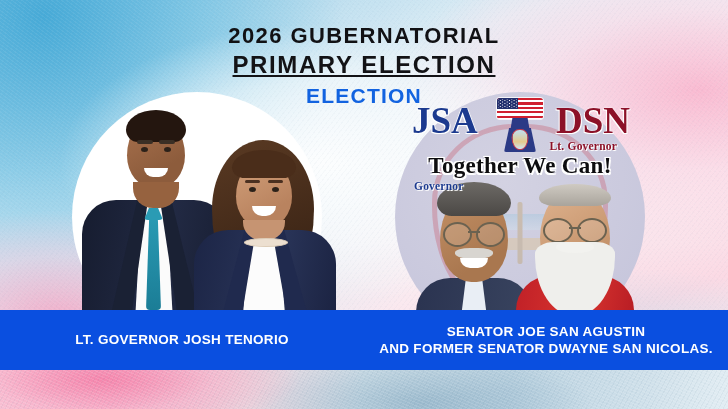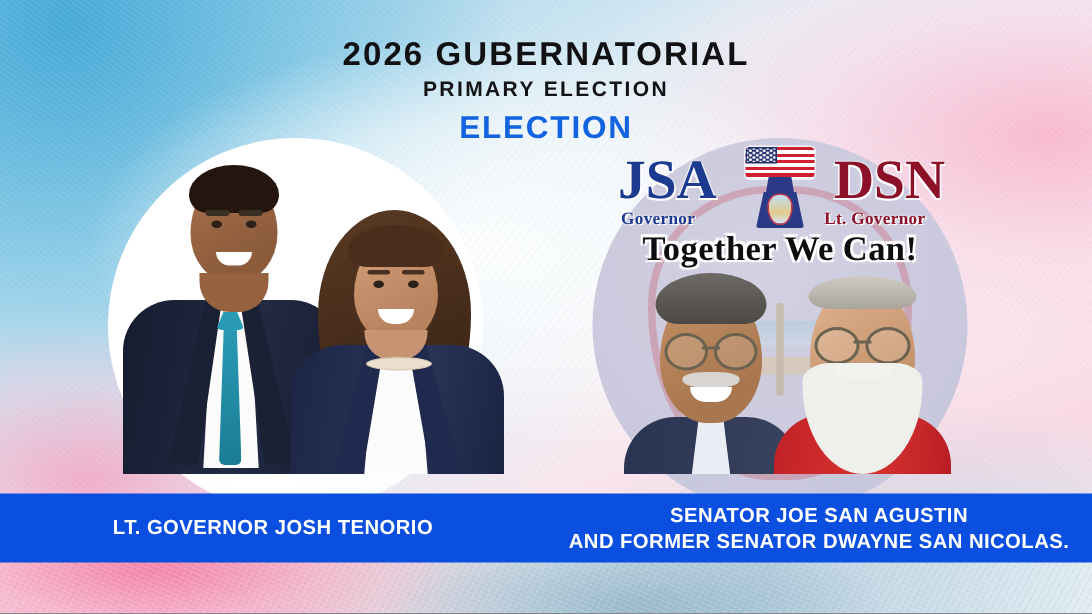--- a/index.html
+++ b/index.html
@@ -50,21 +50,21 @@
   .bg-strip-grain{
     position:absolute;left:0;right:0;top:355px;height:54px;opacity:.38;
     background-image:
       repeating-linear-gradient(23deg, rgba(255,255,255,.30) 0px, rgba(255,255,255,.30) 1px, rgba(0,0,0,0) 1px, rgba(0,0,0,0) 3px),
       repeating-linear-gradient(-61deg, rgba(90,125,150,.20) 0px, rgba(90,125,150,.20) 1px, rgba(0,0,0,0) 1px, rgba(0,0,0,0) 4px);
   }
 
   
   .titles{position:absolute;left:0;right:0;top:24px;text-align:center;z-index:14;}
   .t1{font-size:22px;font-weight:800;letter-spacing:1.4px;color:#111114;line-height:1.05;}
-  .t2{font-size:14px;font-weight:800;letter-spacing:1.6px;color:#131316;line-height:1.05;margin-top:5px;}
+  .t2{font-size:24px;font-weight:800;letter-spacing:1.6px;color:#131316;line-height:1.05;margin-top:5px;text-decoration:underline;}
   .t3{font-size:21px;font-weight:800;letter-spacing:1.2px;color:#1263e0;line-height:1.05;margin-top:8px;}
 
   
   .circle-left{
     position:absolute;left:72px;top:92px;width:250px;height:250px;border-radius:50%;
     background:radial-gradient(circle at 42% 34%, #ffffff 0%, #ffffff 66%, #f4f8fb 100%);
     z-index:4;
   }
   .circle-right{
     position:absolute;left:395px;top:92px;width:250px;height:250px;border-radius:50%;
@@ -127,21 +127,21 @@
     font-weight:700;font-size:37px;line-height:1;
     text-shadow:0 0 2px #fff,1px 1px 0 #fff,-1px 1px 0 #fff;
   }
   .jsa{left:8px;color:#1c3a8f;}
   .dsn{right:6px;color:#8c1128;}
   .role{
     position:absolute;top:42px;font-family:"Liberation Serif",serif;
     font-weight:700;font-size:11.5px;letter-spacing:.2px;
     text-shadow:0 0 2px #fff,1px 1px 0 #fff;
   }
-  .role-gov{left:10px;color:#1c3a8f;}
+  .role-gov{left:10px;color:#1c3a8f;margin-top:40px;}
   .role-lt{right:19px;color:#8c1128;}
 
   
   .stone{position:absolute;left:50%;top:0px;transform:translateX(-50%);width:46px;height:54px;}
   .stone-cap{
     position:absolute;left:0;top:0;width:46px;height:21px;border-radius:3px;overflow:hidden;
     background:
       repeating-linear-gradient(180deg,#d0202f 0px,#d0202f 2.2px,#ffffff 2.2px,#ffffff 4.4px);
     box-shadow:0 0 0 1px rgba(255,255,255,.8);
   }
@@ -171,22 +171,22 @@
     border:1.4px solid #c43b4e;
   }
   .tagline{
     font-family:"Liberation Serif",serif;font-weight:700;font-size:23px;
     color:#0d0d0f;letter-spacing:.3px;margin-top:-1px;
     text-shadow:0 0 3px #fff,1.5px 1.5px 0 #fff,-1.5px 1.5px 0 #fff,1.5px -1.5px 0 #fff,-1.5px -1.5px 0 #fff;
   }
 
   
   .capbar{
-    position:absolute;left:0;right:0;top:310px;height:46px;background:#0a4fe0;z-index:20;
-    display:flex;align-items:center;margin-top:19px;
+    position:absolute;left:0;right:0;top:310px;height:60px;background:#0a4fe0;z-index:20;
+    display:flex;align-items:center;
   }
   .cap{
     flex:1;text-align:center;color:#ffffff;font-size:13.5px;font-weight:700;
     line-height:1.28;letter-spacing:.3px;
   }
   .cap div{white-space:nowrap;}
 </style>
 </head>
 <body>
 

